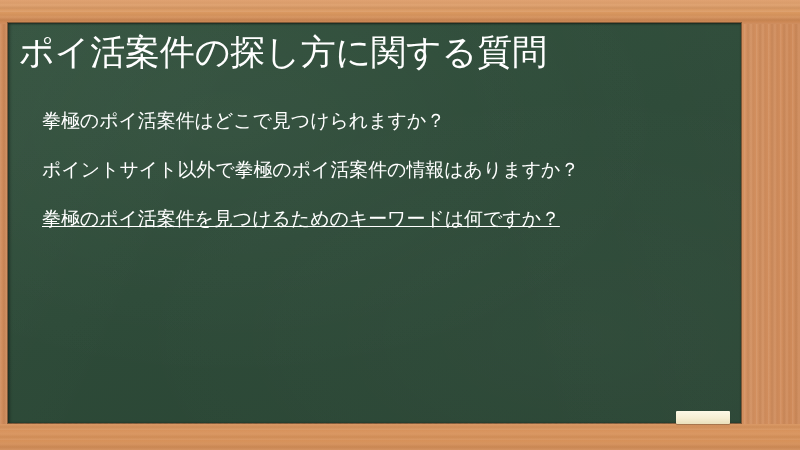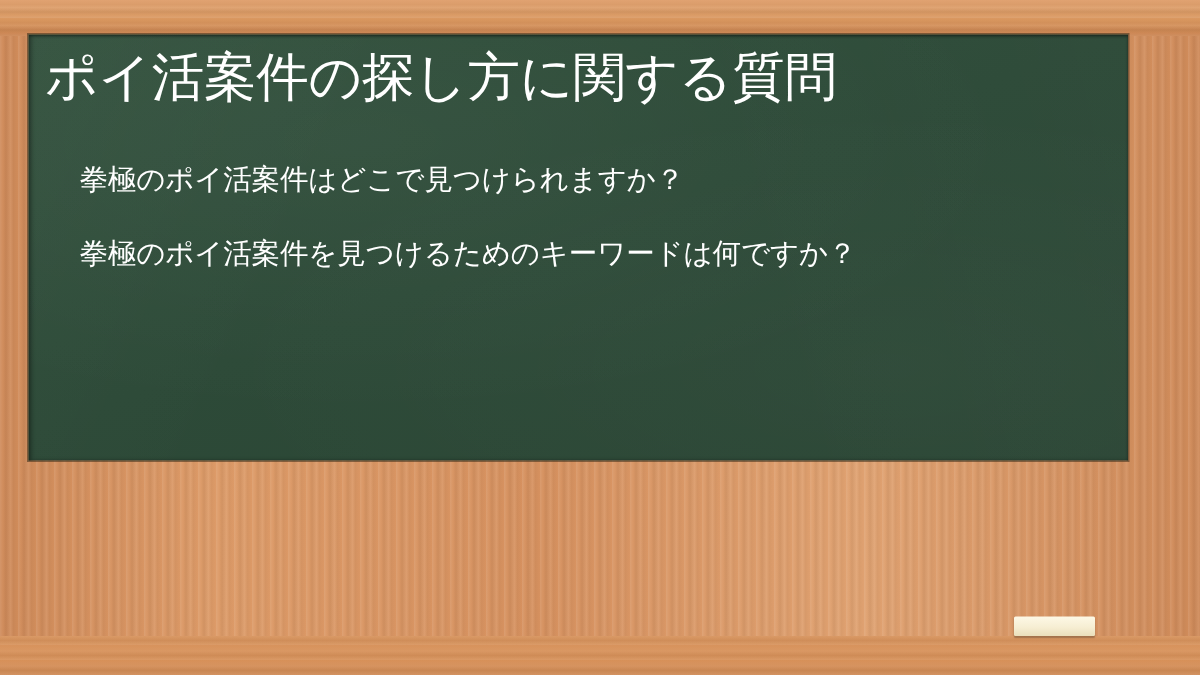--- a/index.html
+++ b/index.html
@@ -59,24 +59,24 @@
         rgba(255,255,255,0.08) 0px,
         rgba(0,0,0,0.04) 3px,
         rgba(255,255,255,0.05) 6px,
         rgba(255,255,255,0.00) 10px),
       linear-gradient(180deg, #d8945e 0%, #d79159 60%, #cf8a55 100%);
   }
 
   
   .board {
     position: absolute;
-    left: 19px;
+    left: 8px;
     top: 23px;
     width: 733px;
-    height: 284px;
+    height: 400px;
     background:
       radial-gradient(ellipse at 30% 25%, rgba(255,255,255,0.035) 0%, rgba(255,255,255,0) 62%),
       radial-gradient(ellipse at 78% 78%, rgba(255,255,255,0.022) 0%, rgba(255,255,255,0) 58%),
       linear-gradient(160deg, #32513d 0%, #2d4a38 48%, #2a4534 100%);
     box-shadow:
       inset 0 1px 2px rgba(0,0,0,0.45),
       inset 2px 0 3px rgba(0,0,0,0.30),
       0 0 0 1px rgba(60,45,25,0.55);
     overflow: hidden;
   }
@@ -125,21 +125,21 @@
   }
   .question-item {
     color: #ffffff;
     font-size: 19px;
     line-height: 40px;
     font-weight: normal;
     letter-spacing: -0.1px;
     margin: 0 0 9px 0;
     text-indent: 0;
   }
-  .question-item:last-child { margin-bottom: 0; }
+  .question-item:last-child { margin-bottom: 0; text-decoration: underline; }
 
   
   .chalk-stick {
     position: absolute;
     left: 676px;
     top: 411px;
     width: 54px;
     height: 13px;
     background: linear-gradient(180deg, #fdf8e6 0%, #f6eed3 55%, #eadfbb 100%);
     border-radius: 1px;
@@ -156,20 +156,21 @@
   <div class="frame-top"></div>
   <div class="frame-bottom"></div>
 
   <div class="board">
     <div class="content">
 
       <h1 class="board-title">ポイ活案件の探し方に関する質問</h1>
 
       <ul class="questions">
         <li class="question-item">拳極のポイ活案件はどこで見つけられますか？</li>
+        <li class="question-item">ポイントサイト以外で拳極のポイ活案件の情報はありますか？</li>
         <li class="question-item">拳極のポイ活案件を見つけるためのキーワードは何ですか？</li>
       </ul>
 
     </div>
   </div>
 
   <div class="chalk-stick"></div>
 
 </div>
 

